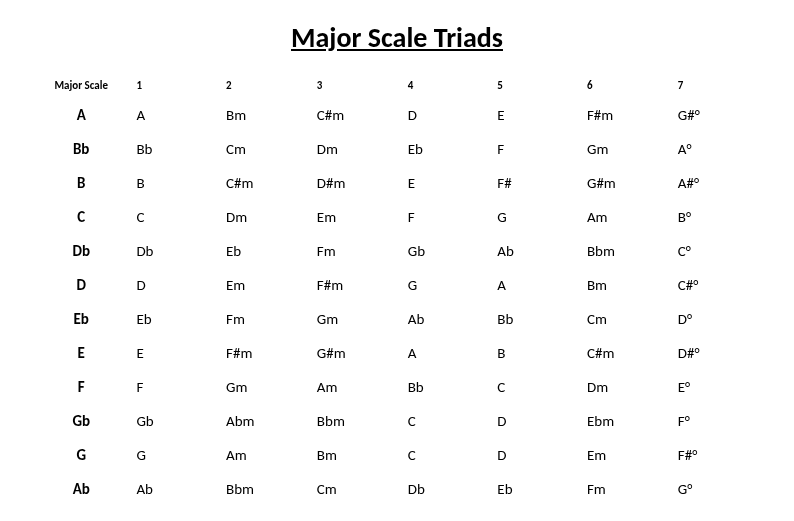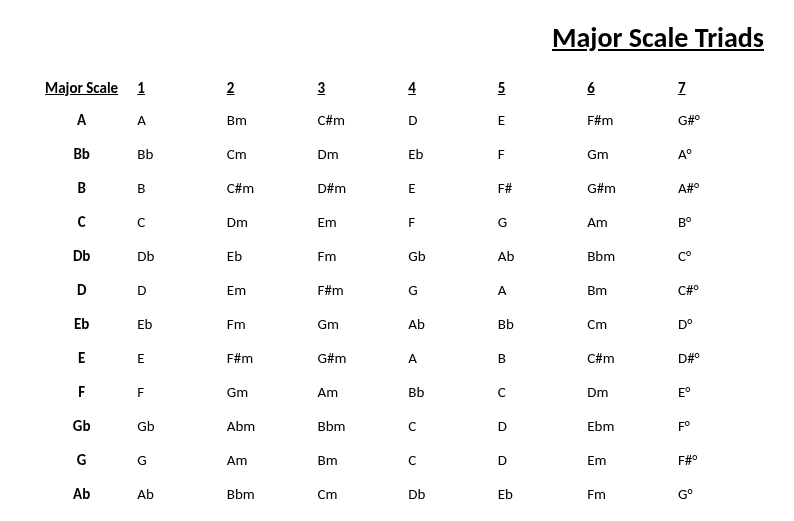--- a/index.html
+++ b/index.html
@@ -9,36 +9,35 @@
     }
     body {
       font-family: Calibri, Arial, sans-serif;
       background: #ffffff;
       width: 794px;
       height: 521px;
       padding: 20px 30px;
       color: #000;
     }
     .title {
-      text-align: right;
+      text-align: center;
       font-size: 28px;
       font-weight: bold;
       text-decoration: underline;
       margin-bottom: 18px;
     }
     table {
       width: 100%;
       border-collapse: collapse;
     }
     th {
       font-weight: bold;
-      text-decoration: underline;
       text-align: left;
       padding: 6px 4px;
-      font-size: 15px;
+      font-size: 11px;
     }
     th:first-child {
       text-align: center;
     }
     td {
       padding: 8px 4px;
       font-size: 15px;
       text-align: left;
     }
     td:first-child {

